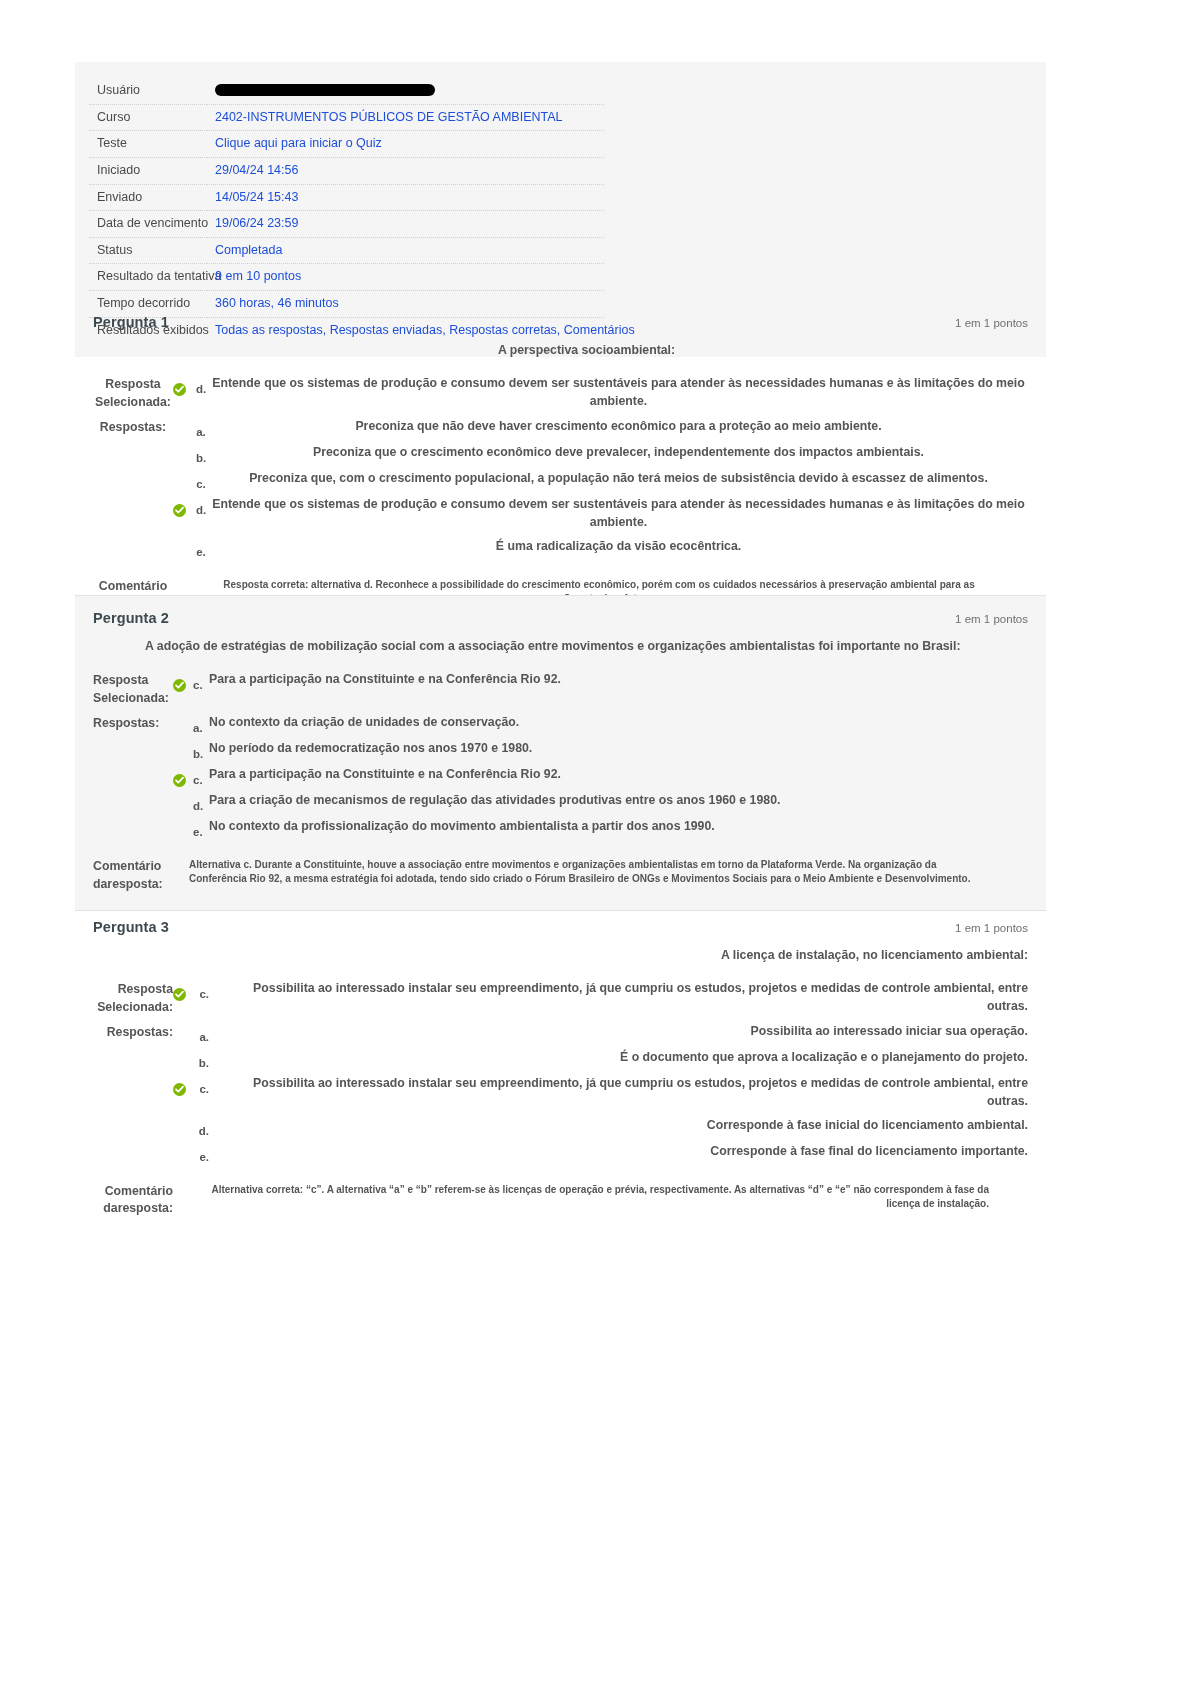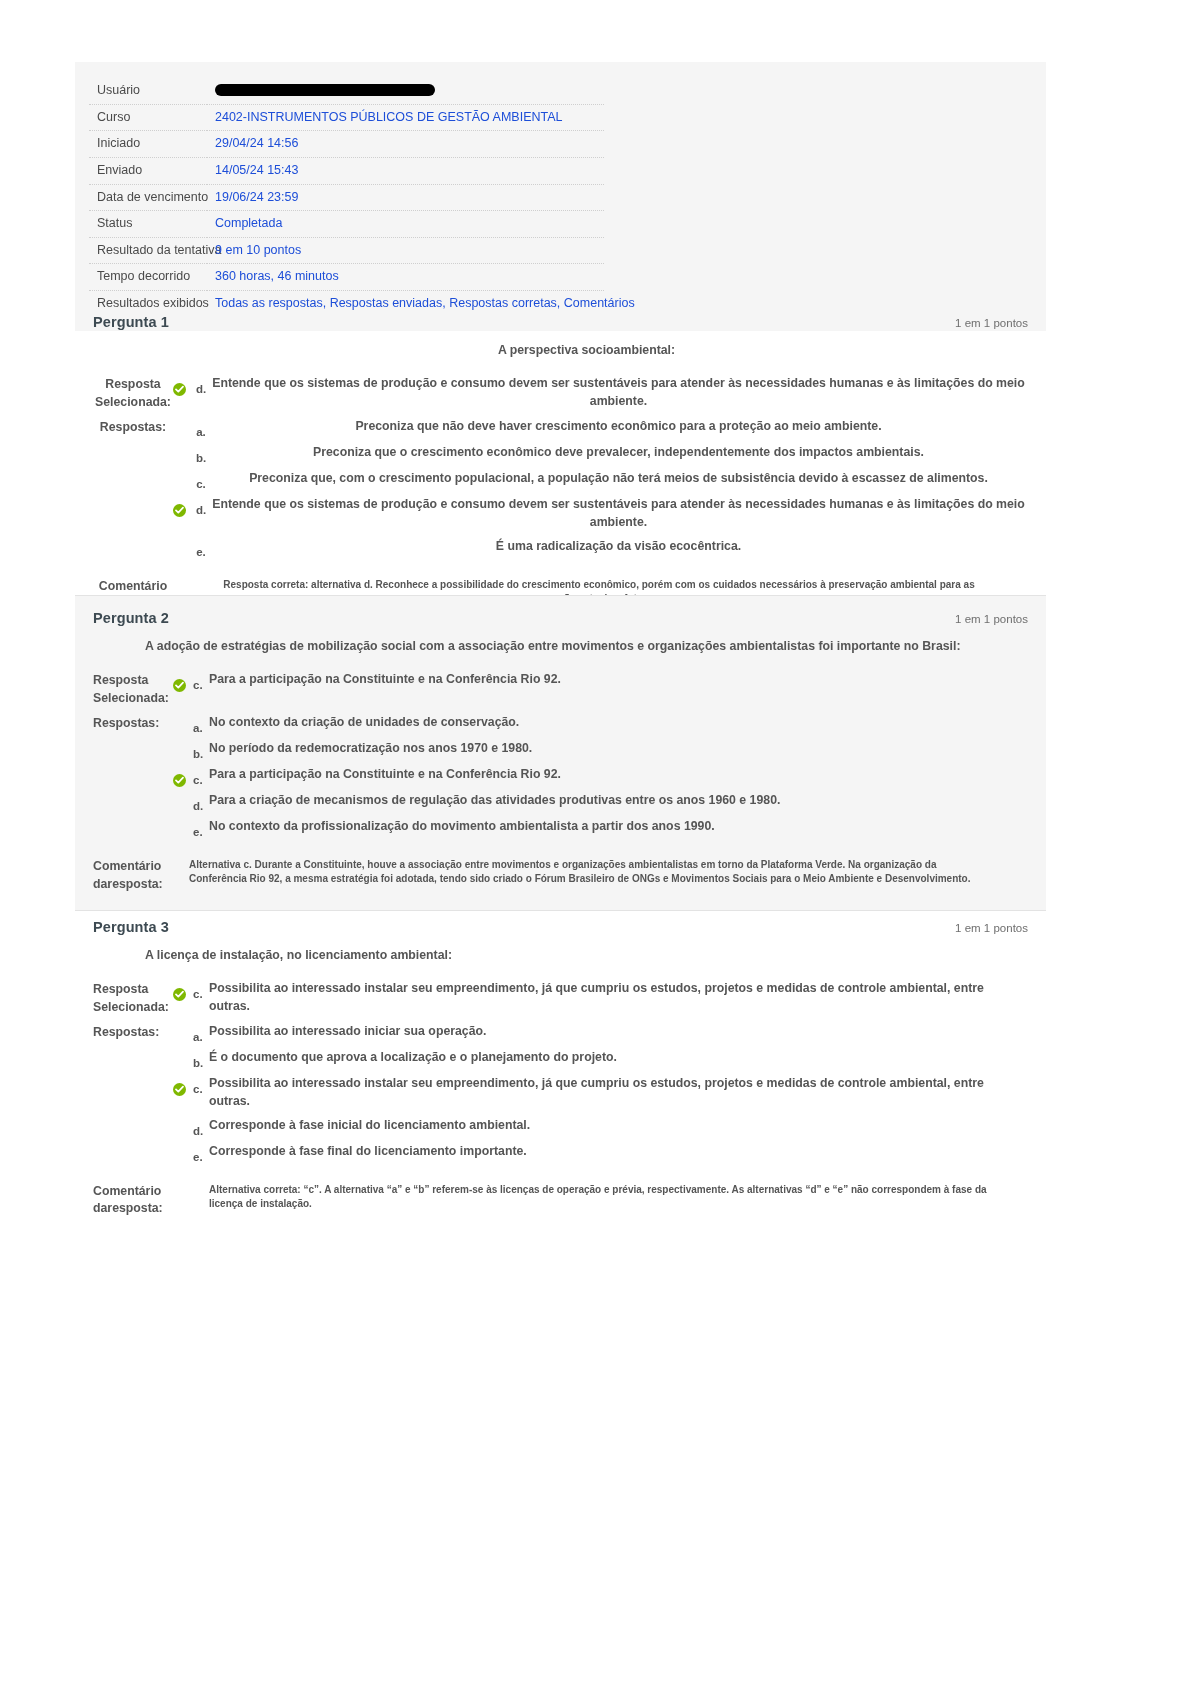--- a/index.html
+++ b/index.html
@@ -173,20 +173,24 @@
   <div class="summary">
     <table>
       <tbody id="summary-body">
           <tr>
             <td class="k">Usuário</td>
             <td class="v"><span class="redacted"></span></td>
           </tr>
           <tr>
             <td class="k">Curso</td>
             <td class="v">2402-INSTRUMENTOS PÚBLICOS DE GESTÃO AMBIENTAL</td>
+          </tr>
+          <tr>
+            <td class="k">Teste</td>
+            <td class="v">Clique aqui para iniciar o Quiz</td>
           </tr>
           <tr>
             <td class="k">Iniciado</td>
             <td class="v">29/04/24 14:56</td>
           </tr>
           <tr>
             <td class="k">Enviado</td>
             <td class="v">14/05/24 15:43</td>
           </tr>
           <tr>
@@ -331,21 +335,21 @@
               </div>
             </div>
           </div>
           <div class="comment-row">
             <div class="comment-label"><span>Comentário da</span><span class="l2">resposta:</span></div>
             <div class="comment-spacer"></div>
             <div class="comment-text">Alternativa c. Durante a Constituinte, houve a associação entre movimentos e organizações ambientalistas em torno da Plataforma Verde. Na organização da Conferência Rio 92, a mesma estratégia foi adotada, tendo sido criado o Fórum Brasileiro de ONGs e Movimentos Sociais para o Meio Ambiente e Desenvolvimento.</div>
           </div>
         </div>
       </div>
-      <div class="question" style="top: 905px;">
+      <div class="question" style="top: 905px; text-align: right;">
         <div class="q-head">
           <div class="q-title">Pergunta 3</div>
           <div class="q-points">1 em 1 pontos</div>
         </div>
         <div class="q-body">
           <div class="q-text">A licença de instalação, no licenciamento ambiental:</div>
           <div class="row opt-row">
             <div class="row-label"><span>Resposta</span><span class="l2">Selecionada:</span></div>
             <span class="mark">
               <span class="check" style="background: rgb(127, 184, 0);">

